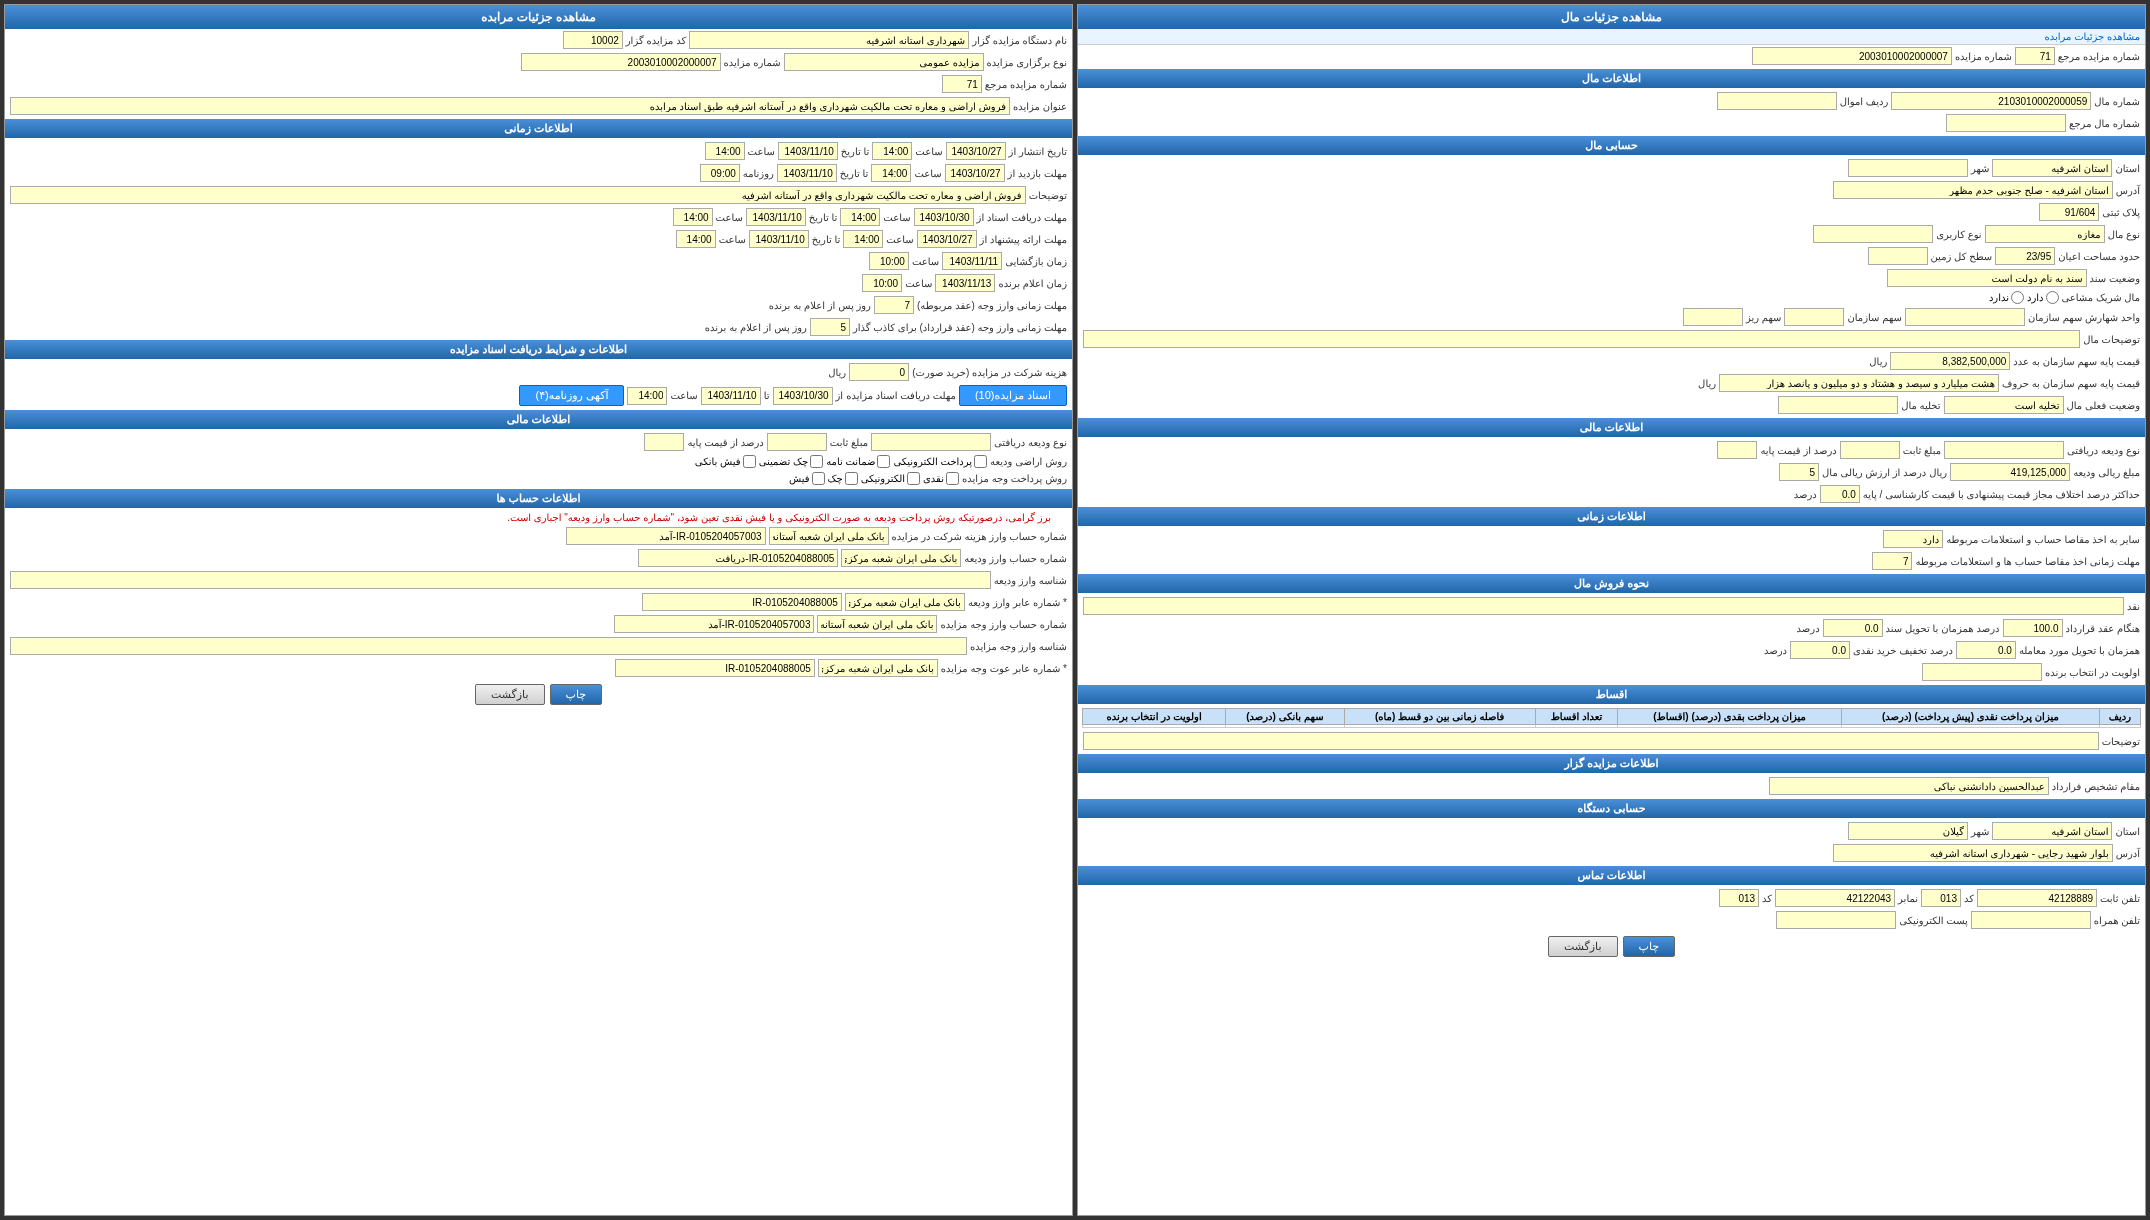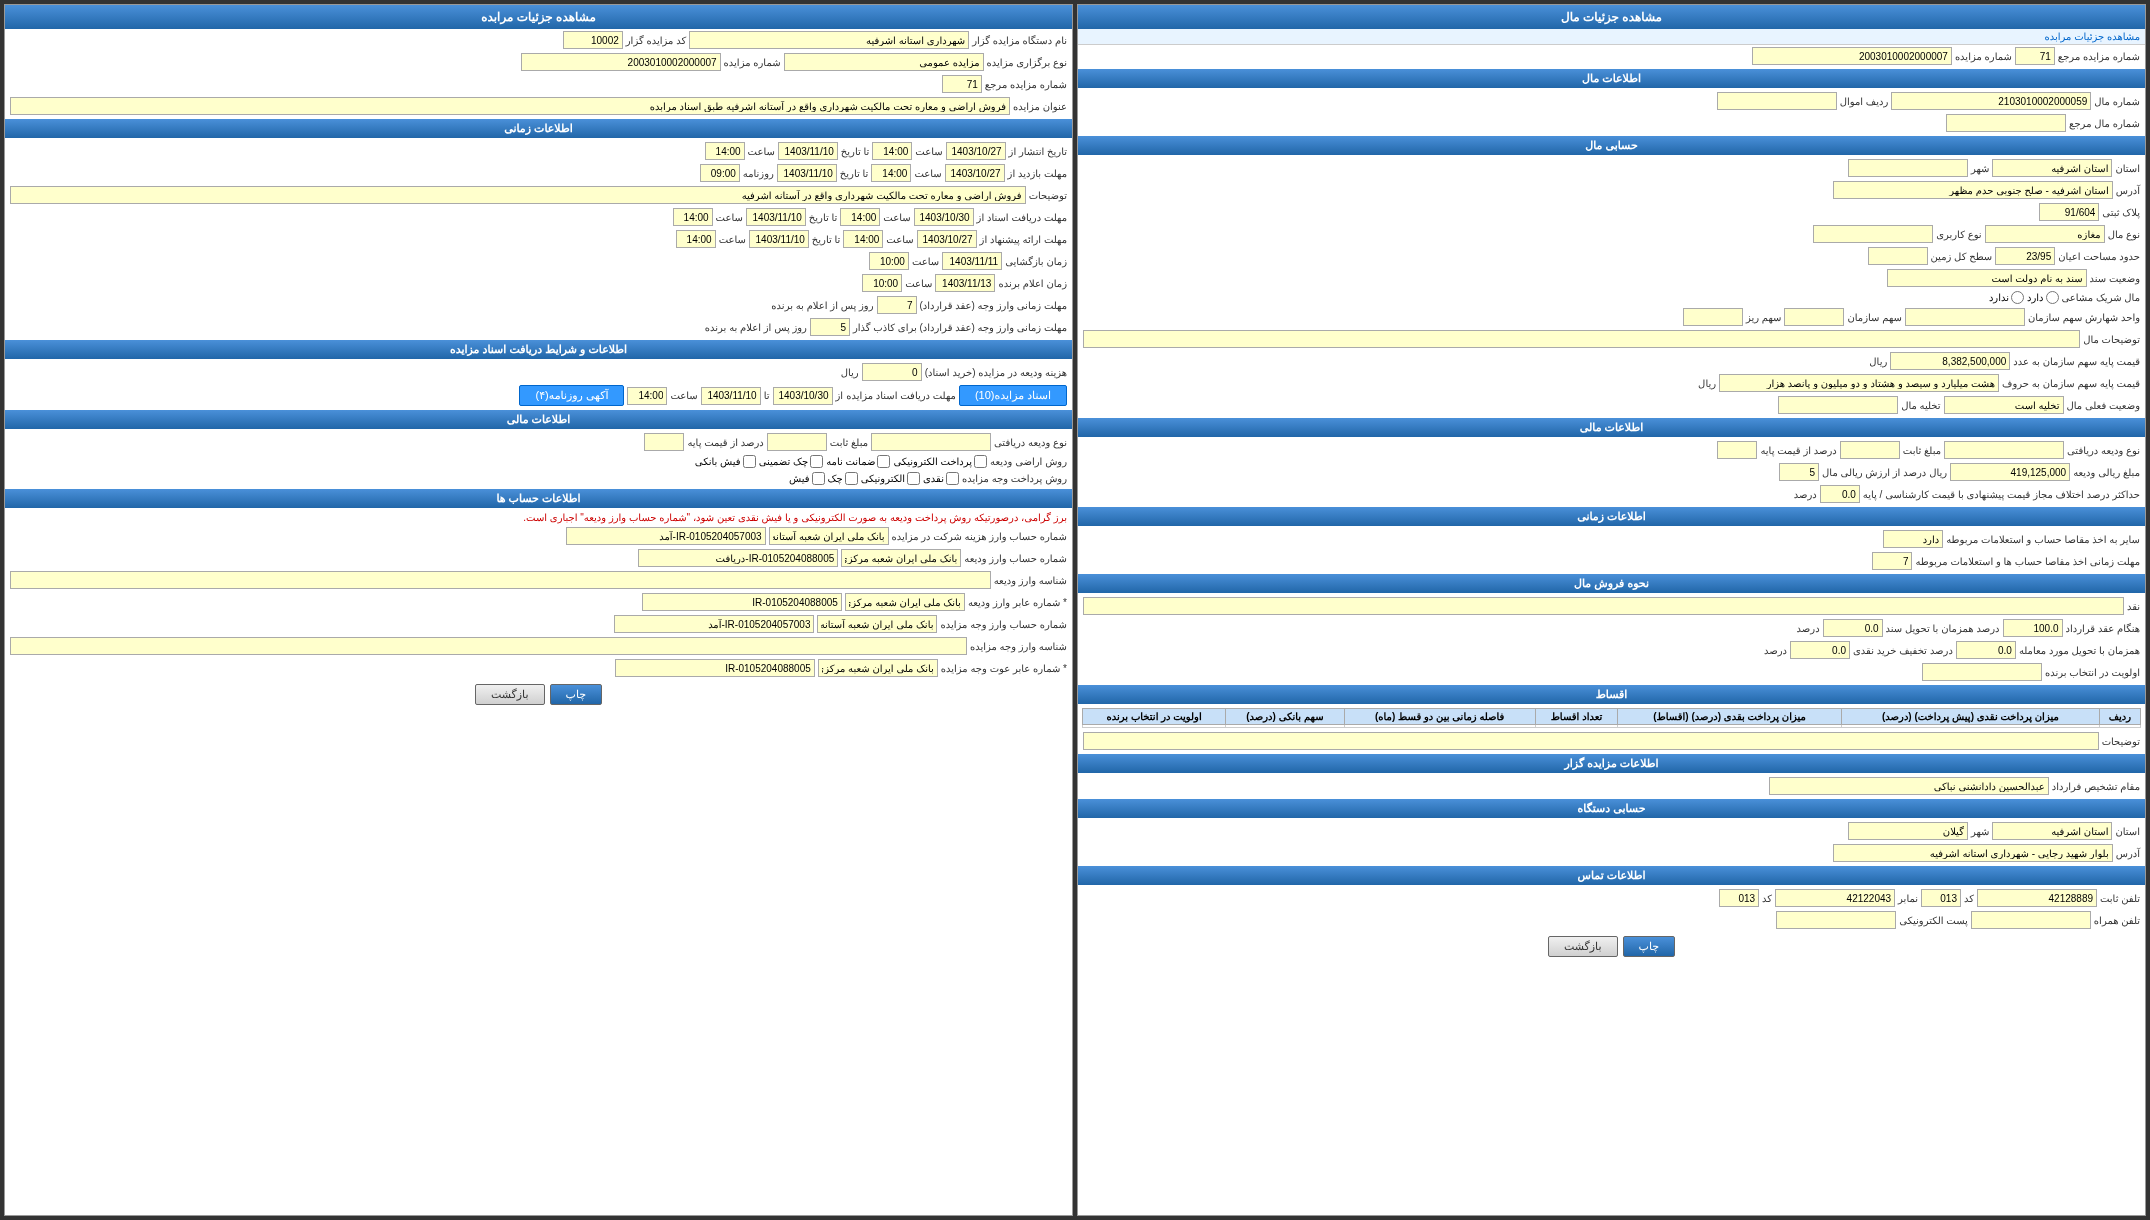--- a/index.html
+++ b/index.html
@@ -117,21 +117,21 @@
     .table-grid tr:nth-child(even) td { background: #f8f8f8; }
     .checkbox-label {
       display: flex;
       align-items: center;
       gap: 2px;
       font-size: 10px;
     }
     .info-text {
       color: #cc0000;
       font-size: 10px;
-      padding: 2px 5px;
+      padding: 2px 21px;
     }
   </style>
 </head>
 <body>
 
 <div class="panel">
   <div class="panel-header">مشاهده جزئیات مال</div>
   <div class="breadcrumb">مشاهده جزئیات مرابده</div>
 
   <div class="form-row">
@@ -431,33 +431,33 @@
     <span class="form-label">ساعت</span>
     <input class="form-input xsmall" readonly="" value="10:00" style="">
   </div>
   <div class="form-row">
     <span class="form-label">زمان اعلام برنده</span>
     <input class="form-input small" readonly="" value="1403/11/13" style="">
     <span class="form-label">ساعت</span>
     <input class="form-input xsmall" readonly="" value="10:00" style="">
   </div>
   <div class="form-row">
-    <span class="form-label">مهلت زمانی وارز وجه (عقد قرارداد)</span>
+    <span class="form-label">مهلت زمانی وارز وجه (عقد مربوطه)</span>
     <input class="form-input xsmall" readonly="" value="7" style="">
     <span class="form-label">روز پس از اعلام به برنده</span>
   </div>
   <div class="form-row">
     <span class="form-label">مهلت زمانی وارز وجه (عقد قرارداد) برای کاذب گذار</span>
     <input class="form-input xsmall" readonly="" value="5" style="">
     <span class="form-label">روز پس از اعلام به برنده</span>
   </div>
 
   <div class="section-header">اطلاعات و شرایط دریافت اسناد مزایده</div>
   <div class="form-row">
-    <span class="form-label">هزینه ودیعه در مزایده (خرید اسناد)</span>
+    <span class="form-label">هزینه شرکت در مزایده (خرید صورت)</span>
     <input class="form-input small" readonly="" value="0" style="">
     <span class="form-label">ریال</span>
   </div>
   <div class="form-row">
     <button class="btn btn-blue">اسناد مزایده(10)</button>
     <span class="form-label">مهلت دریافت اسناد مزایده</span>
     <span class="form-label">از</span>
     <input class="form-input small" readonly="" value="1403/10/30" style="">
     <span class="form-label">تا</span>
     <input class="form-input small" readonly="" value="1403/11/10" style="">

